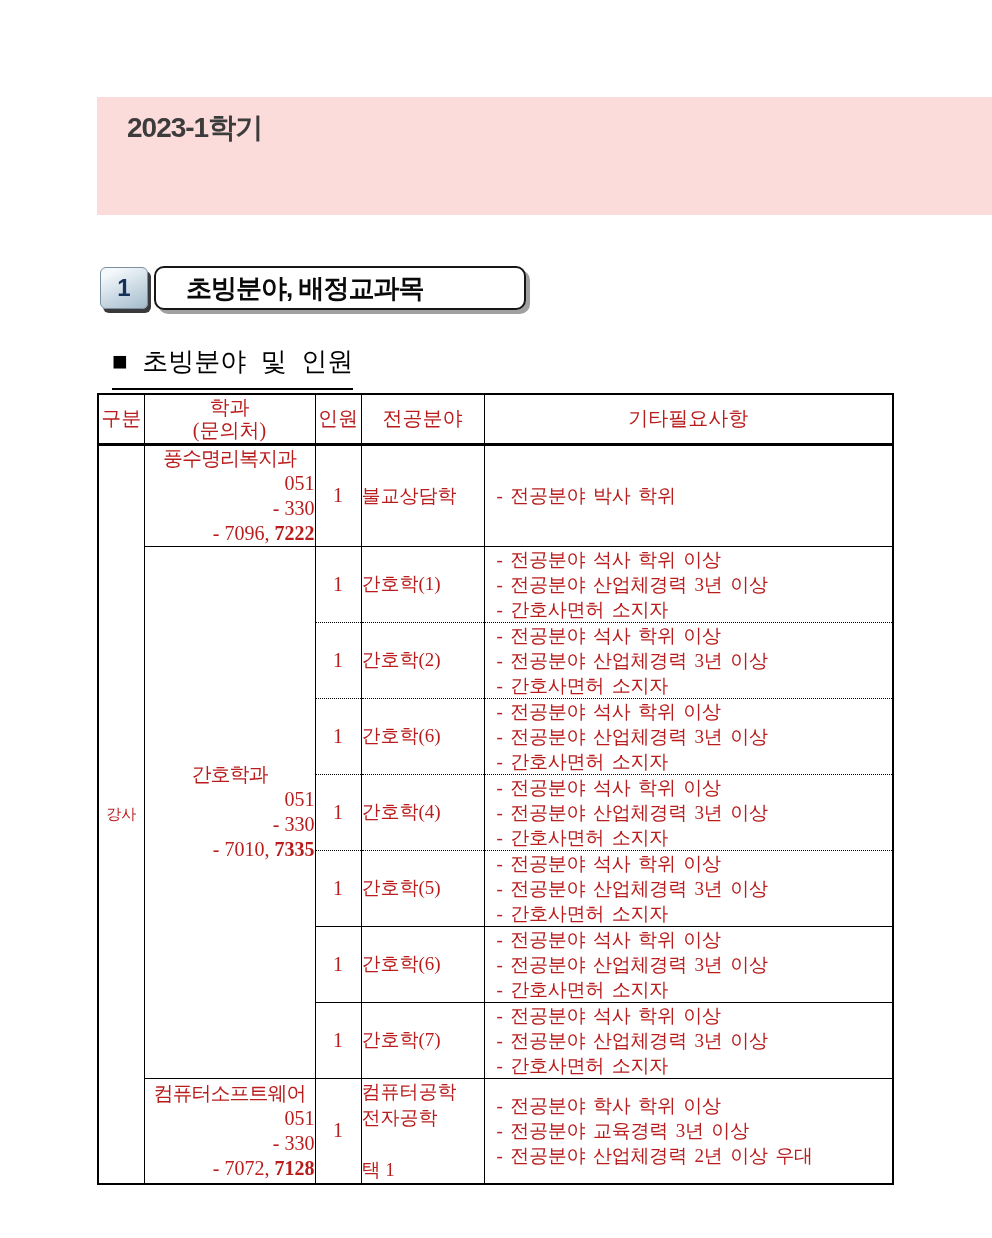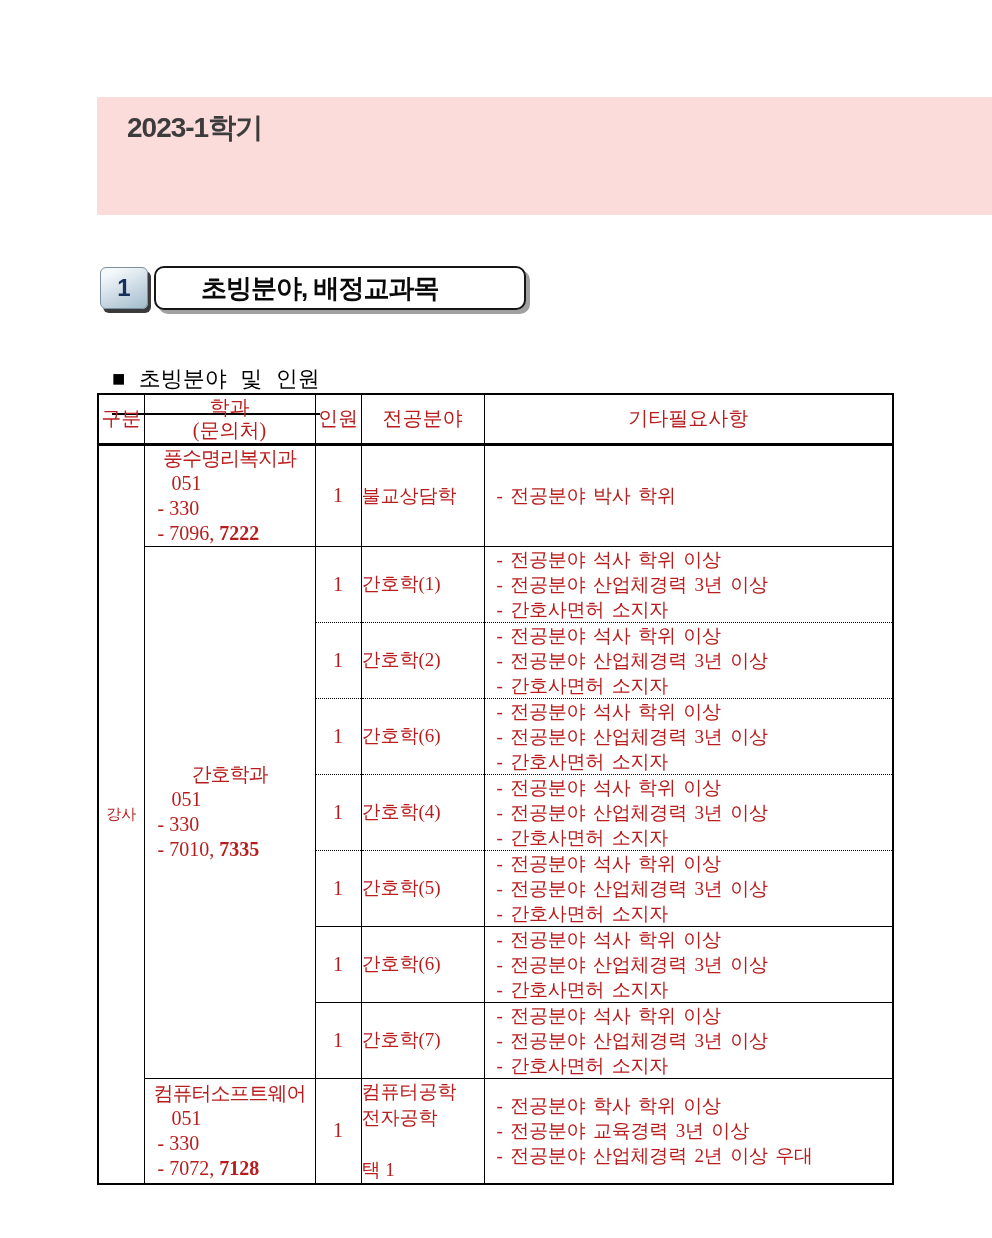--- a/index.html
+++ b/index.html
@@ -69,37 +69,37 @@
   }
   .section-title-box {
     position: absolute;
     left: 154px; top: 266px;
     width: 372px; height: 44px;
     background: #ffffff;
     border: 2px solid #161616;
     border-radius: 10px;
     box-shadow: 4px 4px 0 #a0a0a0;
     display: flex; align-items: center;
-    padding-left: 45px;
+    padding-left: 30px;
     font-family: "Liberation Sans", sans-serif;
     font-weight: bold;
     font-size: 26px;
     color: #0a0a0a;
     letter-spacing: -1px;
     white-space: nowrap;
   }
 
   
   .subheading {
     position: absolute;
-    left: 112px; top: 364px;
-    font-size: 22px;
+    left: 112px; top: 344px;
+    font-size: 26px;
     color: #000000;
     border-bottom: 2px solid #000000;
-    padding-bottom: 19px;
+    padding-bottom: 9px;
     word-spacing: 8px;
     white-space: nowrap;
   }
 
   
   table.recruit {
     position: absolute;
     left: 97px; top: 393px;
     width: 795px;
     border-collapse: collapse;
@@ -123,21 +123,21 @@
     line-height: 23px;
     font-size: 20px;
   }
   tr.dotted > td { border-top: 1px dotted #000000; }
 
   td.gubun { text-align: center; font-size: 15px; }
   td.count { text-align: center; font-size: 20px; }
   td.major { line-height: 26px; }
   td.dept  { line-height: 25px; font-size: 20px; }
   .dept-name { text-align: center; letter-spacing: -1px; }
-  .dept-line { text-align: left; padding-left: 13px; }
+  .dept-line { text-align: right; padding-left: 13px; }
   .dept-line.indent { padding-left: 27px; }
   td.etc { text-align: left; padding-left: 12px; line-height: 25px; word-spacing: 3px; letter-spacing: -0.2px; }
   .major-note { margin-top: 26px; }
 </style>
 </head>
 <body>
 
 <div class="page">
 
   <div class="banner">

